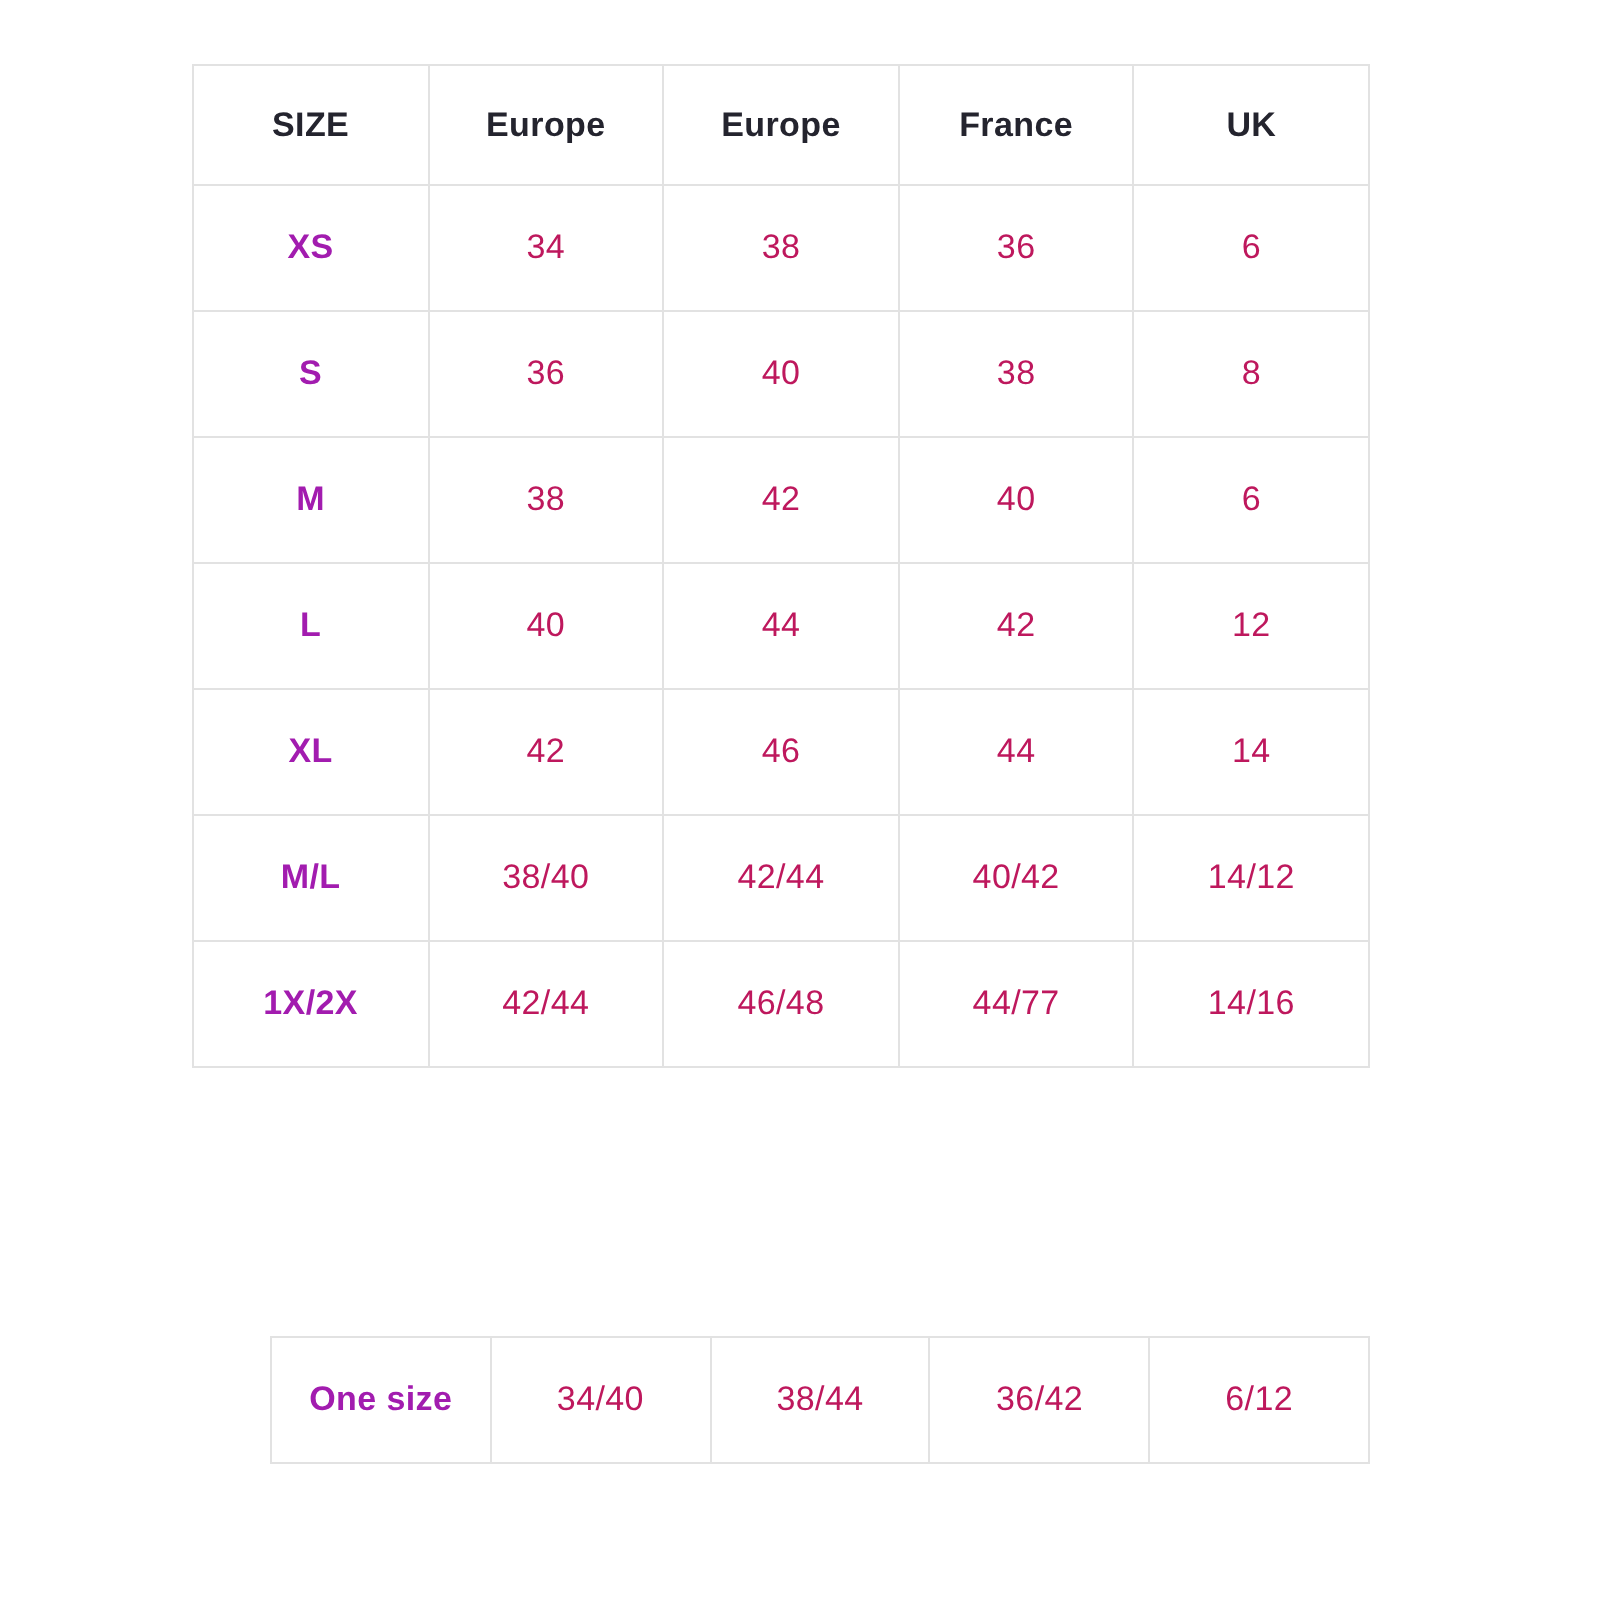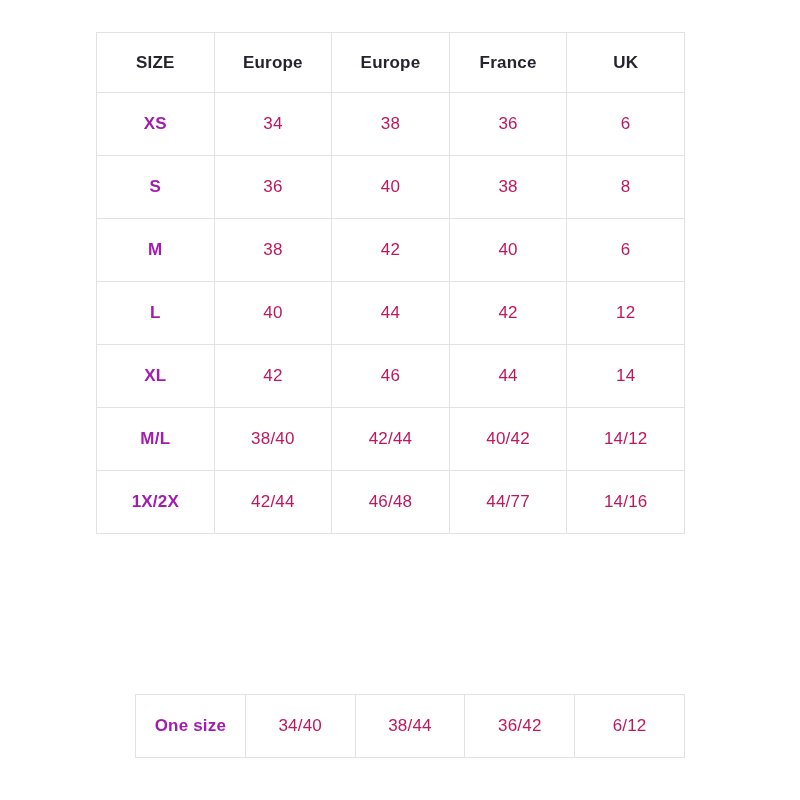--- a/index.html
+++ b/index.html
@@ -6,21 +6,21 @@
   html, body {
     margin: 0; padding: 0;
     width: 800px; height: 800px;
     background: #ffffff;
     font-family: "Liberation Sans", sans-serif;
   }
   .page { position: relative; width: 738px; height: 800px; background:#ffffff; overflow: hidden; margin-top: 27px; }
 
   .tbl-wrap { position: absolute; left: 96px; width: 589px; }
   .tbl-main { top: 5px; }
-  .tbl-extra { top: 667px; padding-left: 39px; }
+  .tbl-extra { top: 641px; padding-left: 39px; }
 
   table {
     width: 100%;
     border-collapse: collapse;
     table-layout: fixed;
   }
   th, td {
     border: 1px solid #e2e2e2;
     background: #ffffff;
     text-align: center;

